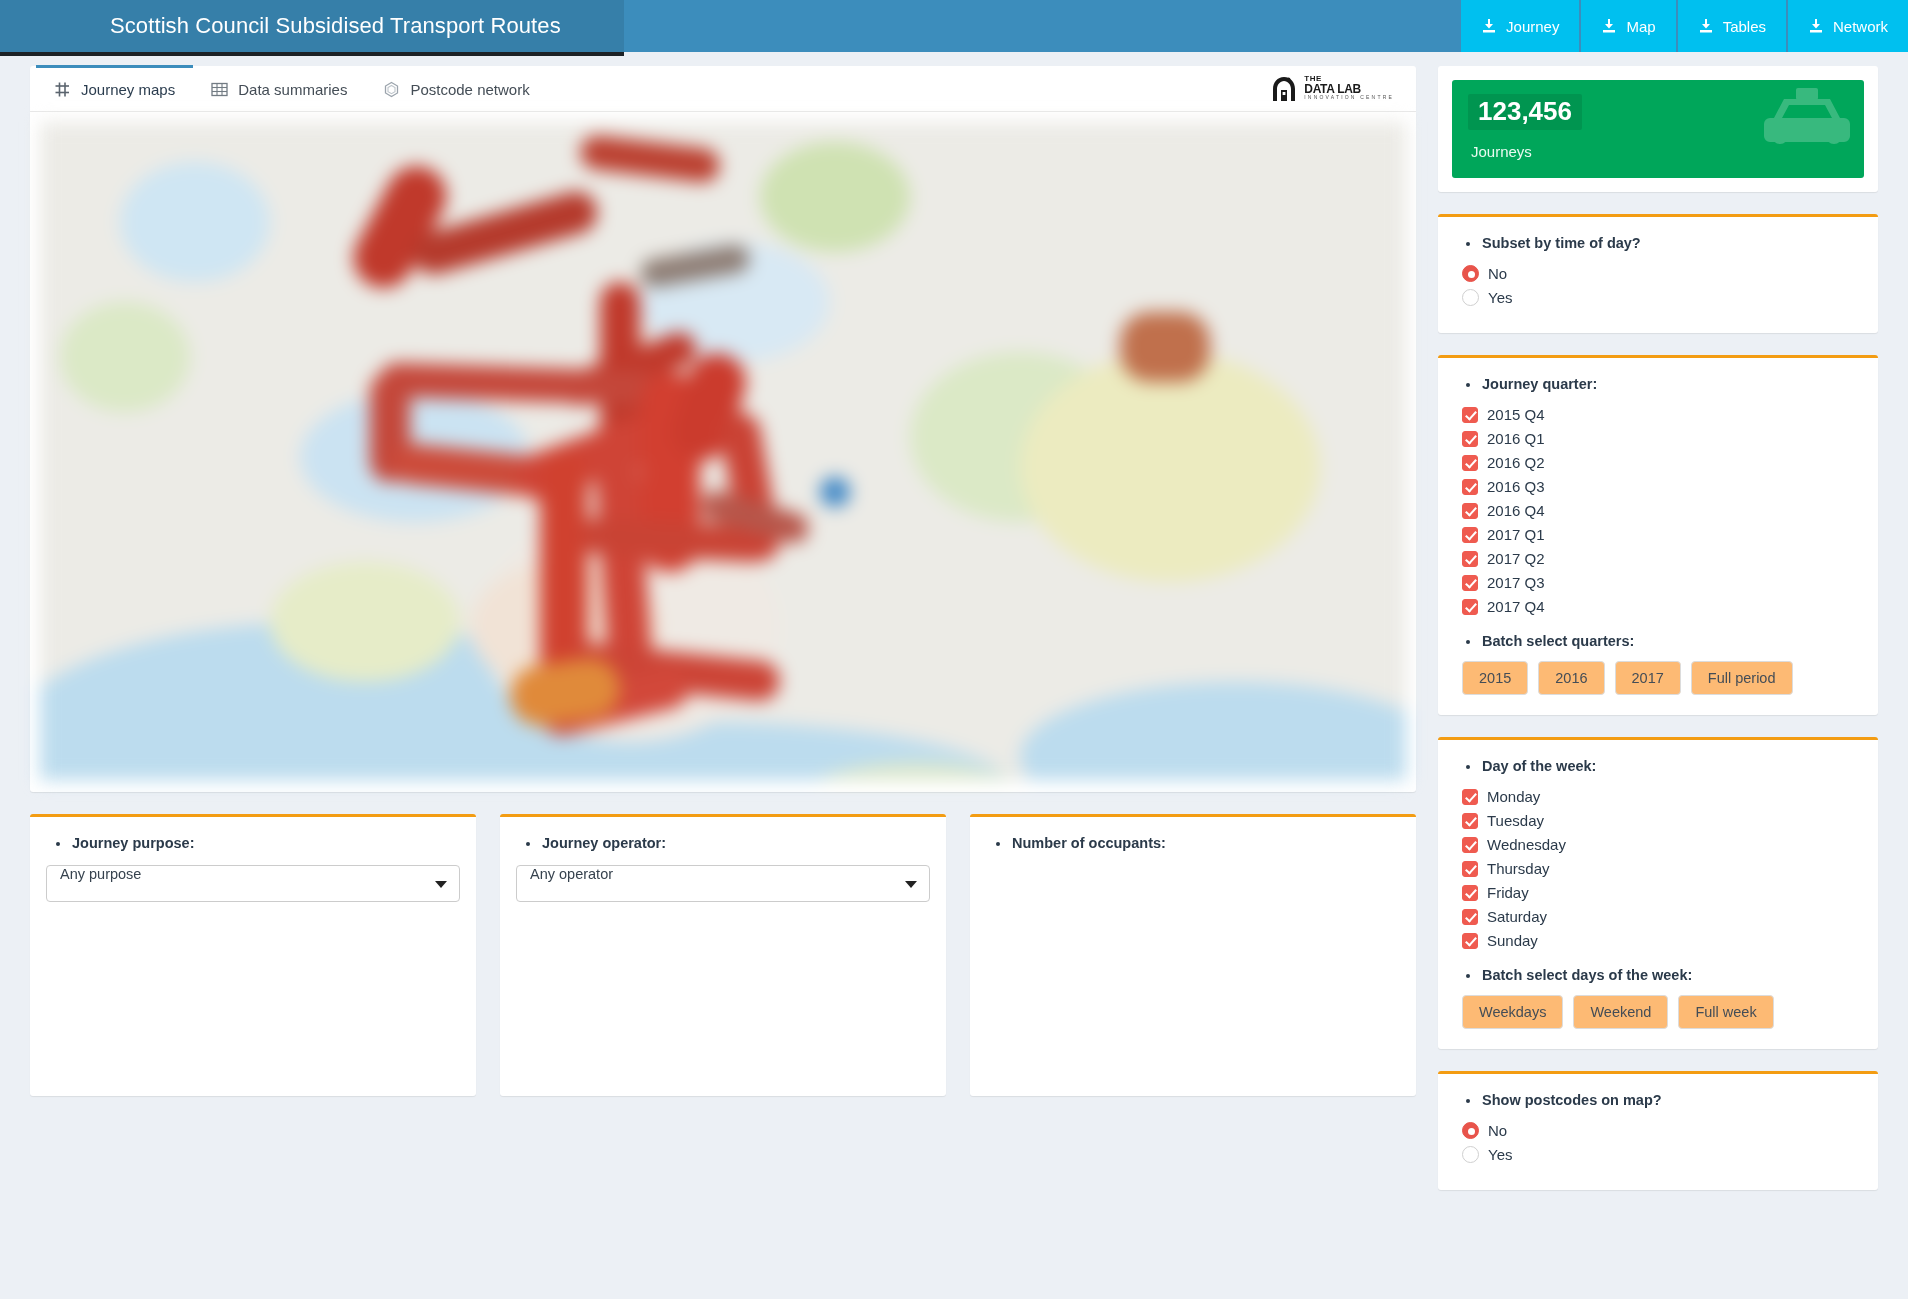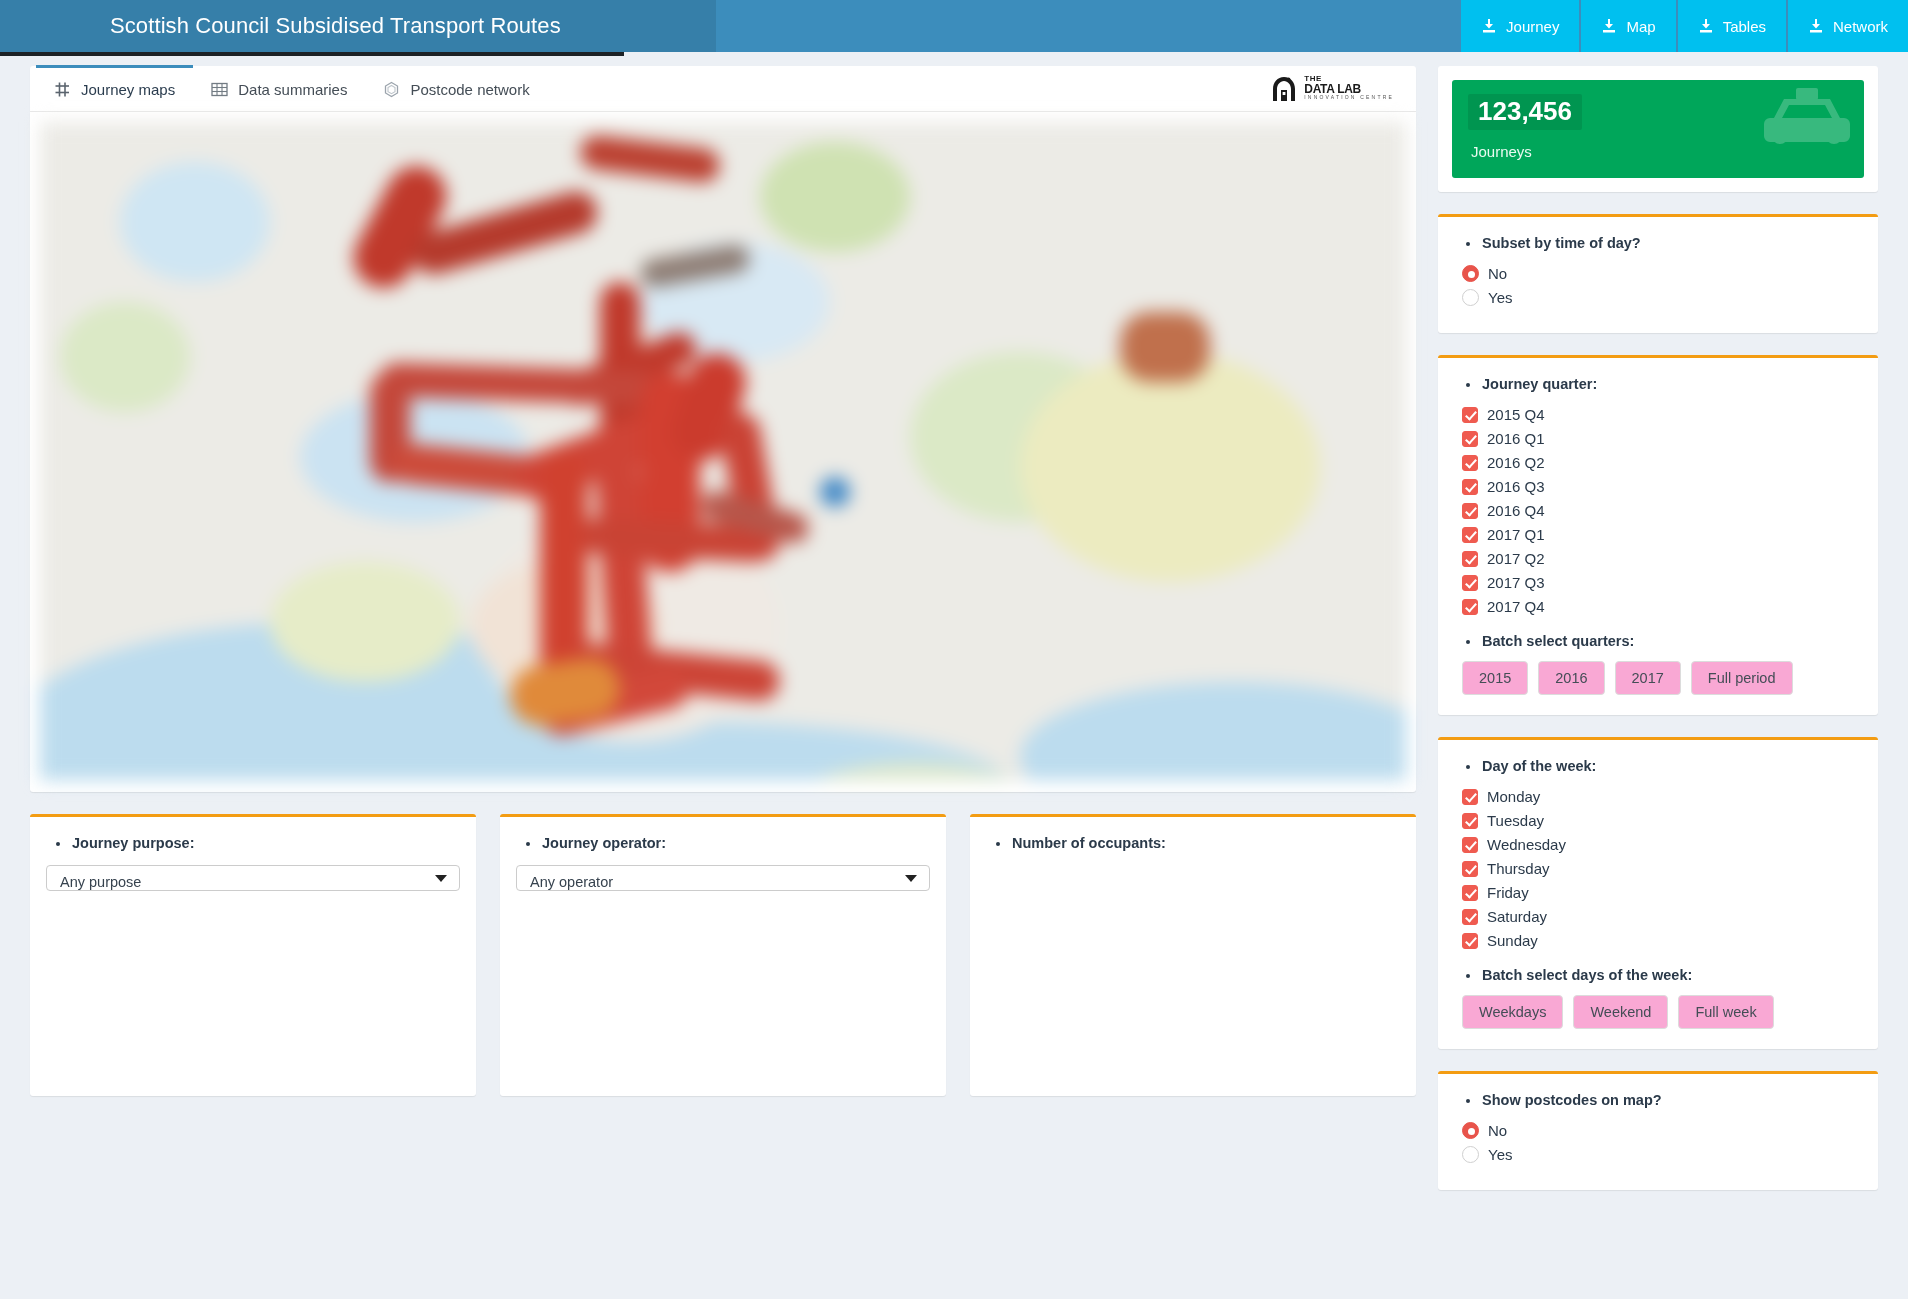--- a/index.html
+++ b/index.html
@@ -13,21 +13,21 @@
 
   
   .header {
     position: relative;
     height: 52px;
     background: #3c8dbc;
     display: flex;
     align-items: stretch;
   }
   .header-title-block {
-    width: 716px;
+    width: 624px;
     background: #367fa9;
     display: flex;
     align-items: center;
     padding-left: 110px;
   }
   .header-title {
     color: #ffffff;
     font-size: 22px;
     font-weight: 400;
     letter-spacing: 0.1px;
@@ -166,26 +166,26 @@
     content: "";
     position: absolute;
     left: 0; top: 7px;
     width: 4px; height: 4px;
     background: #2b3a4a;
     border-radius: 50%;
   }
   .select {
     position: relative;
     width: 100%;
-    height: 26px;
+    height: 37px;
     border: 1px solid #ccc;
     border-radius: 4px;
     background: #ffffff;
     display: flex;
-    align-items: flex-end;
+    align-items: flex-start;
     padding: 0 34px 0 13px;
     font-size: 14.5px;
     color: #36424e;
     cursor: pointer;
   }
   .caret {
     position: absolute;
     right: 12px; top: 50%;
     margin-top: -3px;
     width: 0; height: 0;
@@ -239,21 +239,21 @@
     content: "";
     position: absolute;
     left: 5px; top: 1px;
     width: 4px; height: 9px;
     border: solid #ffffff;
     border-width: 0 2px 2px 0;
     transform: rotate(42deg);
   }
   .btn-row { display: flex; gap: 10px; margin-left: 6px; }
   .sbtn {
-    background: #f9a8d4;
+    background: #fdba74;
     border: 1px solid #dcdcdc;
     border-radius: 4px;
     padding: 8px 16px;
     font-size: 14.5px;
     color: #444d56;
     cursor: pointer;
     font-family: "Liberation Sans", sans-serif;
   }
 
   

